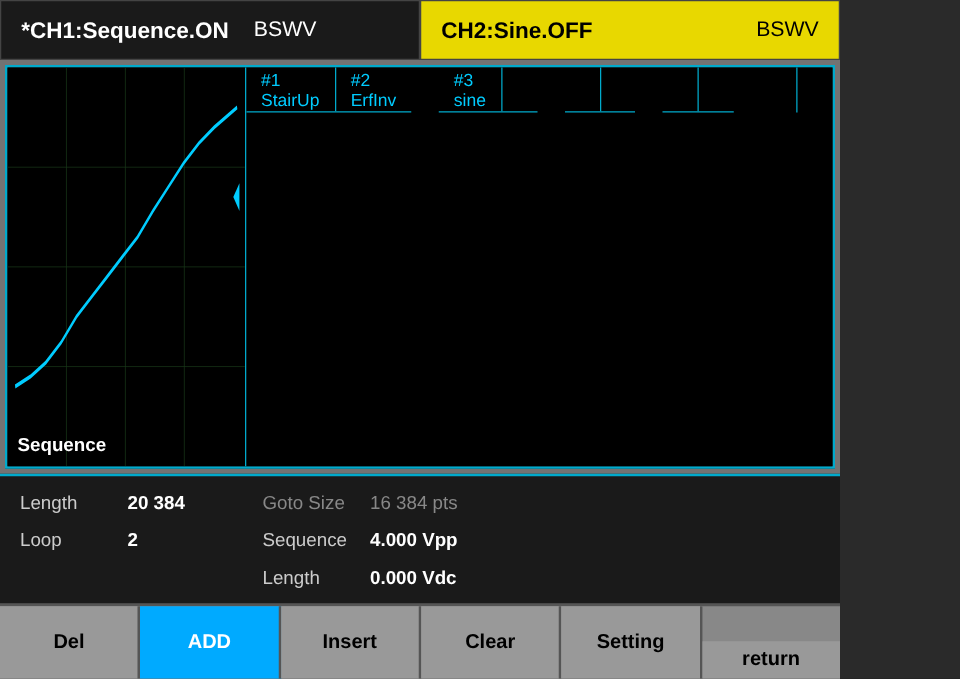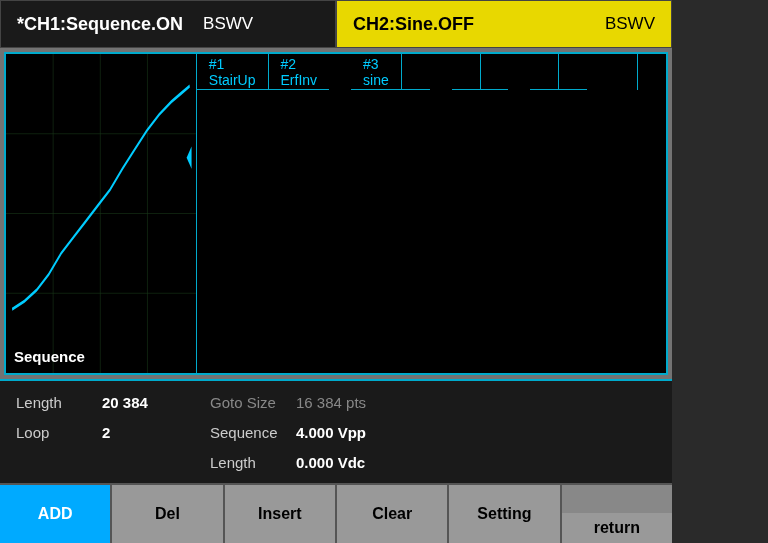--- a/index.html
+++ b/index.html
@@ -278,21 +278,21 @@
           <span class="param-value">4.000 Vpp</span>
         </div>
         <div class="param-row">
           <span class="param-label">Length</span>
           <span class="param-value">0.000 Vdc</span>
         </div>
       </div>
   </div>
 
   <div class="toolbar" id="toolbar">
-  <div class="toolbar-btn active">ADD</div>
-      <div class="toolbar-btn">Del</div>
+  <div class="toolbar-btn">Del</div>
+      <div class="toolbar-btn active">ADD</div>
       <div class="toolbar-btn">Insert</div>
       <div class="toolbar-btn">Clear</div>
       <div class="toolbar-btn">Setting</div>
       <div class="toolbar-btn">return</div>
     </div>
 
 </div>
 
 </body></html>

